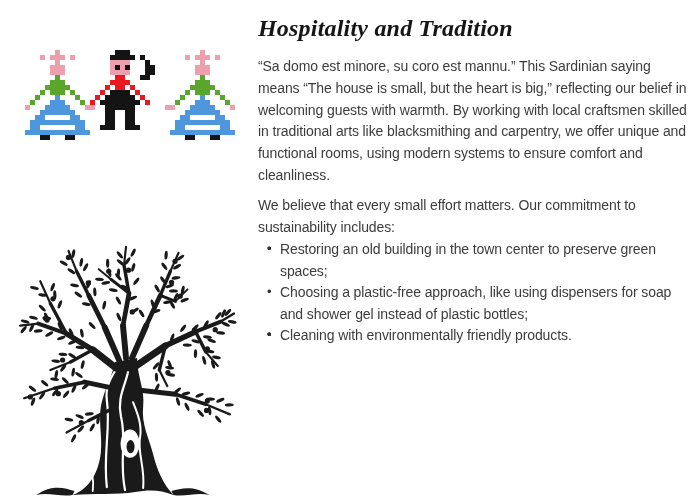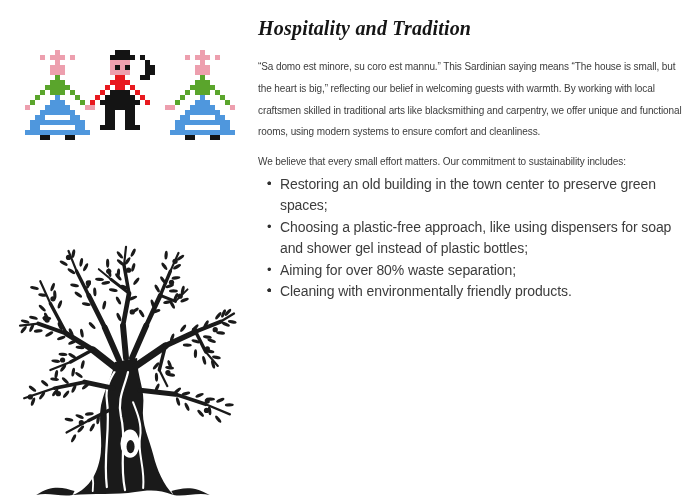--- a/index.html
+++ b/index.html
@@ -12,26 +12,26 @@
   
   .illustration-col{position:absolute;left:0;top:0;width:252px;height:500px;}
   .folk-art{position:absolute;left:25px;top:50px;width:210px;height:90px;}
   .tree-art{position:absolute;left:8px;top:238px;width:232px;height:262px;}
 
   
   .content-col{position:absolute;left:258px;top:0;width:430px;color:#3c3c3c;}
   .section-title{
     font-family:"Liberation Serif","DejaVu Serif",serif;
     font-style:italic;font-weight:700;
-    font-size:20px;line-height:29px;color:#151515;
+    font-size:24px;line-height:29px;color:#151515;
     margin:14px 0 0;letter-spacing:.2px;
   }
   .section-title.second{margin-top:26px;}
   .para{
-    font-size:10px;line-height:21.8px;letter-spacing:-.1px;
+    font-size:14px;line-height:21.8px;letter-spacing:-.1px;
     margin:13px 0 0;color:#3c3c3c;
   }
   .para.intro{margin-top:8px;}
   ul.bullet-list{list-style:none;margin:1px 0 0;padding:0;}
   ul.bullet-list li{
     position:relative;padding-left:22px;
     font-size:14px;line-height:21.5px;letter-spacing:-.1px;color:#3c3c3c;
   }
   ul.bullet-list li .dot{
     position:absolute;left:9px;top:-1px;font-size:13px;color:#2e2e2e;
@@ -531,20 +531,20 @@
 
   <div class="content-col">
     <h1 class="section-title">Hospitality and Tradition</h1>
     <p class="para">“Sa domo est minore, su coro est mannu.” This Sardinian saying means “The house is small, but the heart is big,” reflecting our belief in welcoming guests with warmth. By working with local craftsmen skilled in traditional arts like blacksmithing and carpentry, we offer unique and functional rooms, using modern systems to ensure comfort and cleanliness.</p>
 
     <p class="para intro">We believe that every small effort matters. Our commitment to sustainability includes:</p>
     <ul class="bullet-list">
         <li><span class="dot">•</span></li>
         <li><span class="dot">•</span><span>Restoring an old building in the town center to preserve green spaces;</span></li>
         <li><span class="dot">•</span><span>Choosing a plastic-free approach, like using dispensers for soap and shower gel instead of plastic bottles;</span></li>
-        <li><span class="dot">•</span><span>Aiming for over 80% waste separation;</span></li>
+        <li><span class="dot">•</span></li>
         <li><span class="dot">•</span></li>
         <li><span class="dot">•</span></li>
         <li><span class="dot">•</span><span>Cleaning with environmentally friendly products.</span></li>
       </ul>
   </div>
 
 </div>
 
 </body></html>

